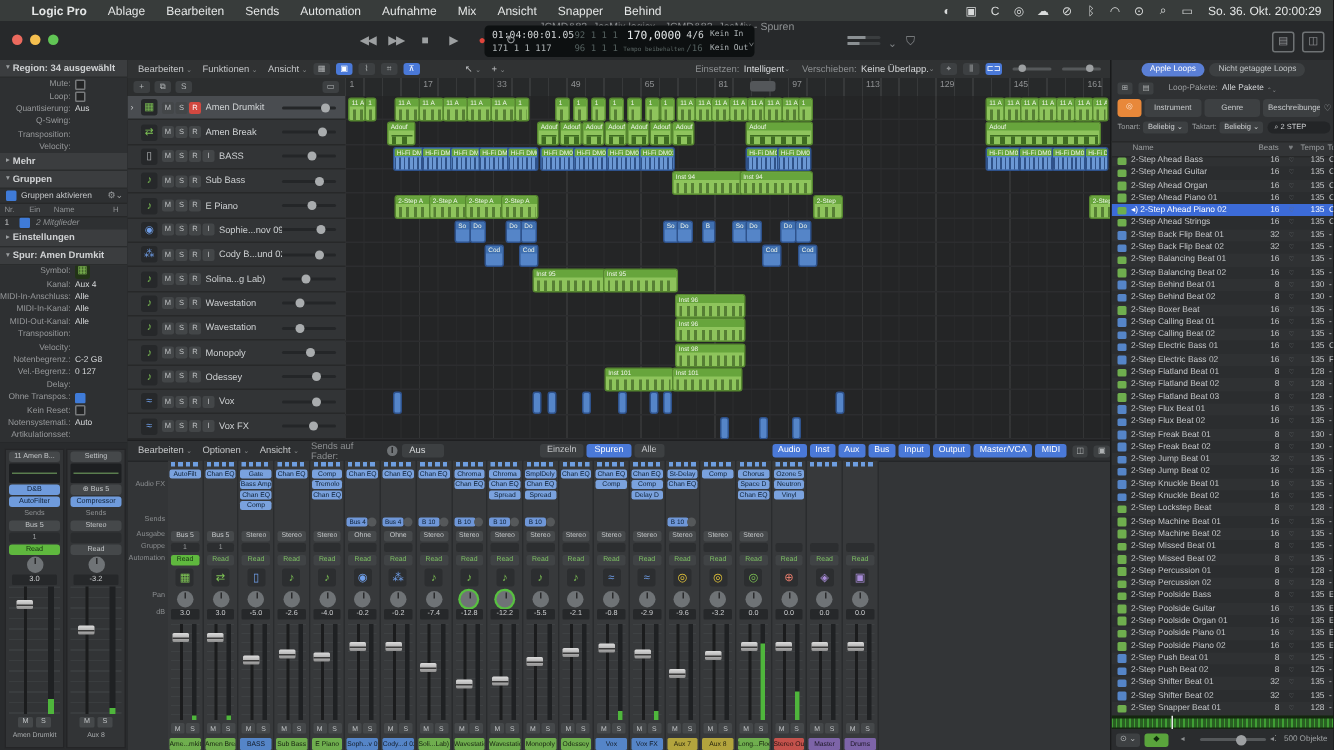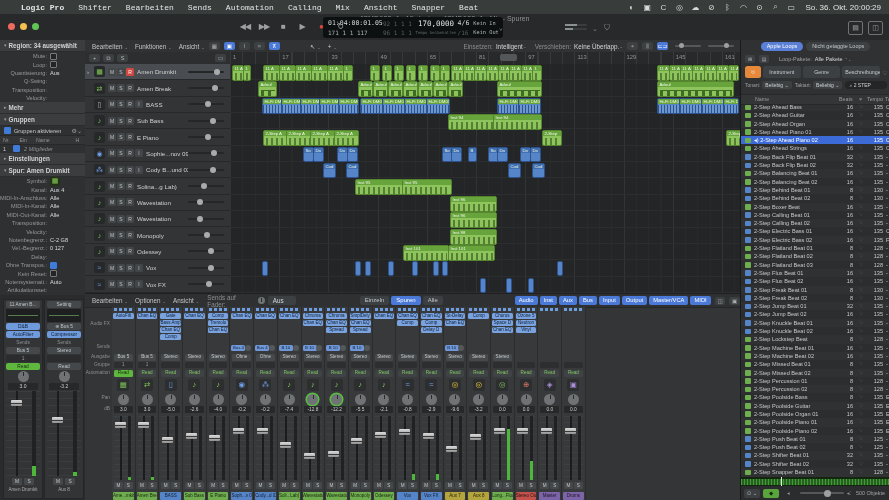--- a/index.html
+++ b/index.html
@@ -228,31 +228,31 @@
   .vslider i{position:absolute;left:55%;top:-2.5px;width:7px;height:7px;border-radius:50%;background:#9da0a2;display:block;}
   .lcount{margin-left:auto;margin-right:5px;}
 </style>
 </head>
 <body>
 
 <div class="app">
 
   <div class="menubar">
     <span class="apple"></span>
-    <span id="menu-items" style="display:flex;font-family:Liberation Mono, monospace;">
+    <span id="menu-items" style="display:flex;">
         <span class="mitem b">Logic Pro</span>
-        <span class="mitem">Shifter</span>
+        <span class="mitem">Ablage</span>
         <span class="mitem">Bearbeiten</span>
         <span class="mitem">Sends</span>
         <span class="mitem">Automation</span>
-        <span class="mitem">Calling</span>
+        <span class="mitem">Aufnahme</span>
         <span class="mitem">Mix</span>
         <span class="mitem">Ansicht</span>
         <span class="mitem">Snapper</span>
-        <span class="mitem">Beat</span>
+        <span class="mitem">Behind</span>
       </span>
     <div class="mstatus" id="menu-status">
         <span class="sicon">◐</span>
         <span class="sicon">▣</span>
         <span class="sicon">C</span>
         <span class="sicon">◎</span>
         <span class="sicon">☁</span>
         <span class="sicon">⊘</span>
         <span class="sicon">ᛒ</span>
         <span class="sicon">◠</span>

